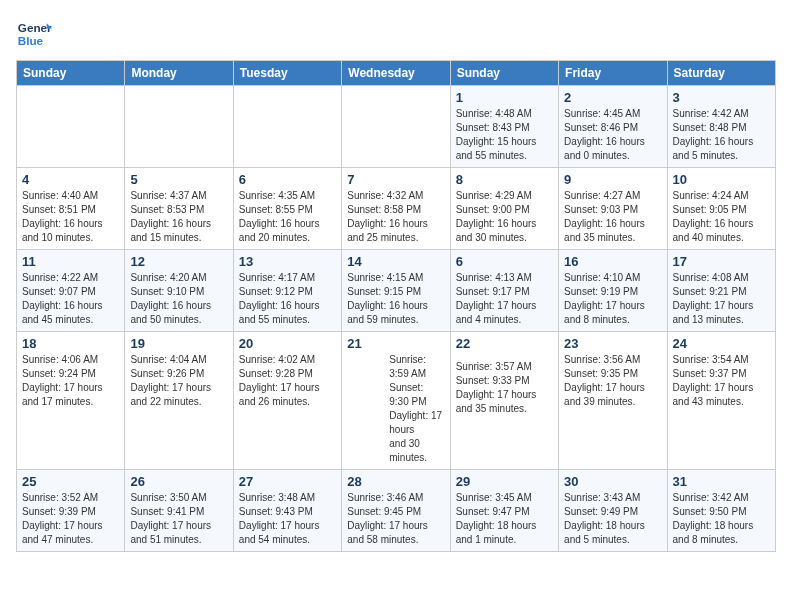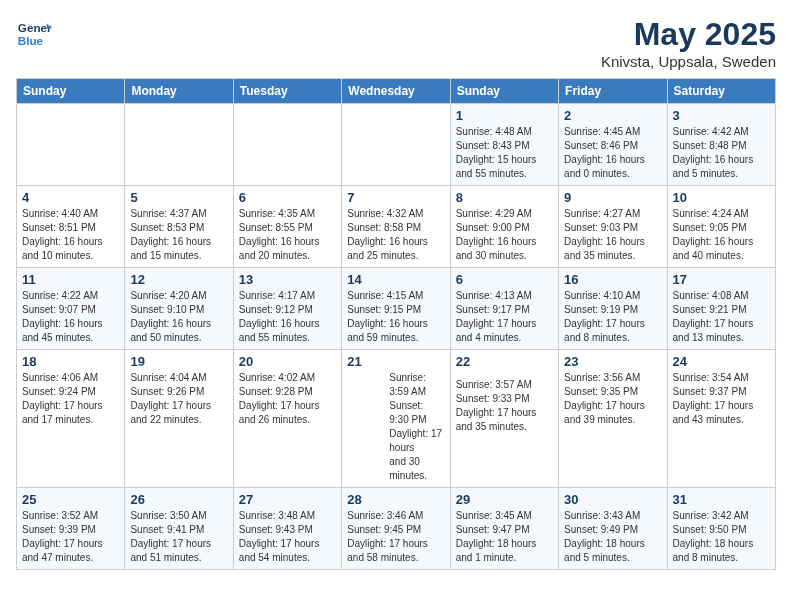--- a/index.html
+++ b/index.html
@@ -81,24 +81,20 @@
 <body>
 
 <div class="header">
   <div class="logo">
     <svg class="logo-icon" viewBox="0 0 40 40">
       <text x="2" y="18" font-size="13" font-weight="bold" fill="#1a3a5c" font-family="Arial">General</text>
       <text x="2" y="32" font-size="13" font-weight="bold" fill="#2e7fd4" font-family="Arial">Blue</text>
       <polygon points="34,8 40,14 34,14" fill="#2e7fd4"></polygon>
     </svg>
   </div>
-  <div class="title-block">
-    <div class="month-title">May 2025</div>
-    <div class="location">Knivsta, Uppsala, Sweden</div>
-  </div>
 </div>
 
 <table>
   <thead>
     <tr id="header-row">
         <th>Sunday</th>
         <th>Monday</th>
         <th>Tuesday</th>
         <th>Wednesday</th>
         <th>Sunday</th>

